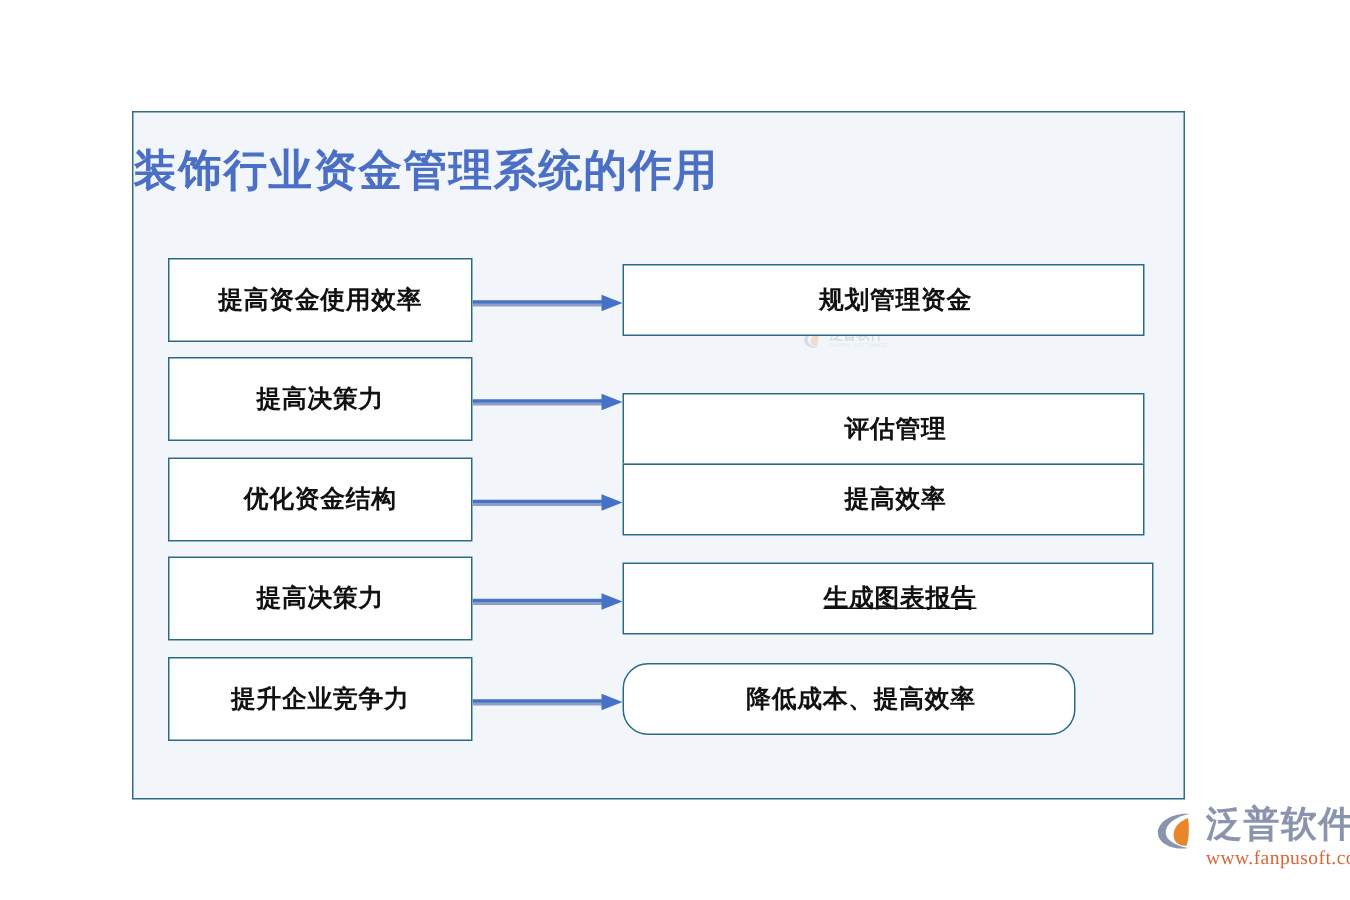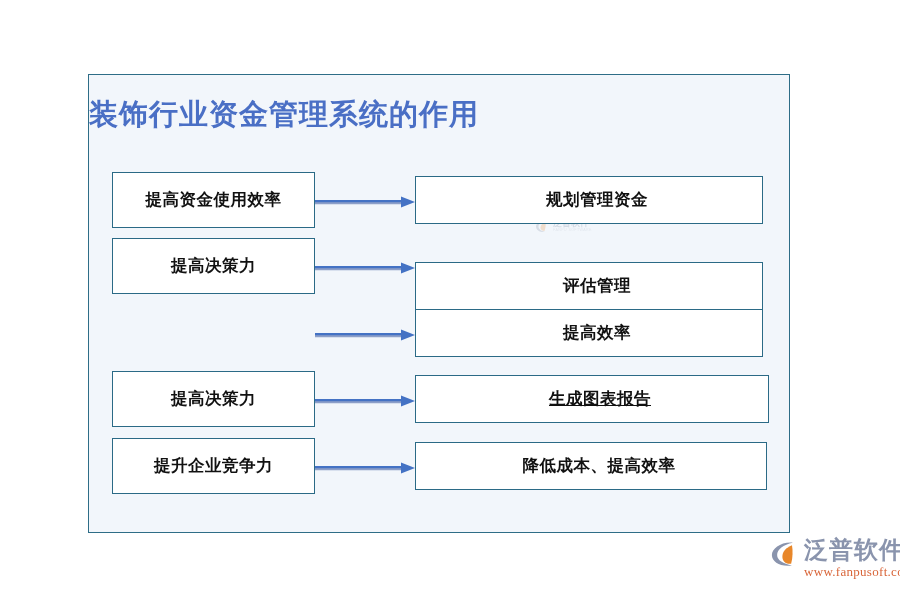--- a/index.html
+++ b/index.html
@@ -120,21 +120,21 @@
   .node-box.right {
     left: 326px;
     height: 48px;
     top: 4px;
     padding-left: 16px;
   }
   .flow-row.r0 .node-box.right { width: 348px; }
   .flow-row.r1 .node-box.right { width: 348px; margin-top: 20px; }
   .flow-row.r2 .node-box.right { width: 348px; }
   .flow-row.r3 .node-box.right { width: 354px; text-decoration: underline; }
-  .flow-row.r4 .node-box.right { width: 352px; }
+  .flow-row.r4 .node-box.right { width: 302px; border-radius: 17px; }
 
   
   .flow-arrow {
     position: absolute;
     left: 226px;
     top: 24px;
     width: 104px;
     height: 12px;
   }
   .flow-arrow svg { display: block; }
@@ -179,20 +179,21 @@
         <svg viewBox="0 0 104 12" width="104" height="12" aria-hidden="true">
           <line x1="0" y1="6.5" x2="88" y2="6.5" stroke="#8d9fc8" stroke-width="3.6"></line>
           <line x1="0" y1="5.2" x2="88" y2="5.2" stroke="#4472c4" stroke-width="2.2"></line>
           <path d="M86 0.5 L100 6 L86 11.5 Z" fill="#4472c4"></path>
         </svg>
       </div>
       <div class="node-box right">评估管理</div>
     </div>
 
     <div class="flow-row r2">
+      <div class="node-box left">优化资金结构</div>
       <div class="flow-arrow">
         <svg viewBox="0 0 104 12" width="104" height="12" aria-hidden="true">
           <line x1="0" y1="6.5" x2="88" y2="6.5" stroke="#8d9fc8" stroke-width="3.6"></line>
           <line x1="0" y1="5.2" x2="88" y2="5.2" stroke="#4472c4" stroke-width="2.2"></line>
           <path d="M86 0.5 L100 6 L86 11.5 Z" fill="#4472c4"></path>
         </svg>
       </div>
       <div class="node-box right">提高效率</div>
     </div>
 

